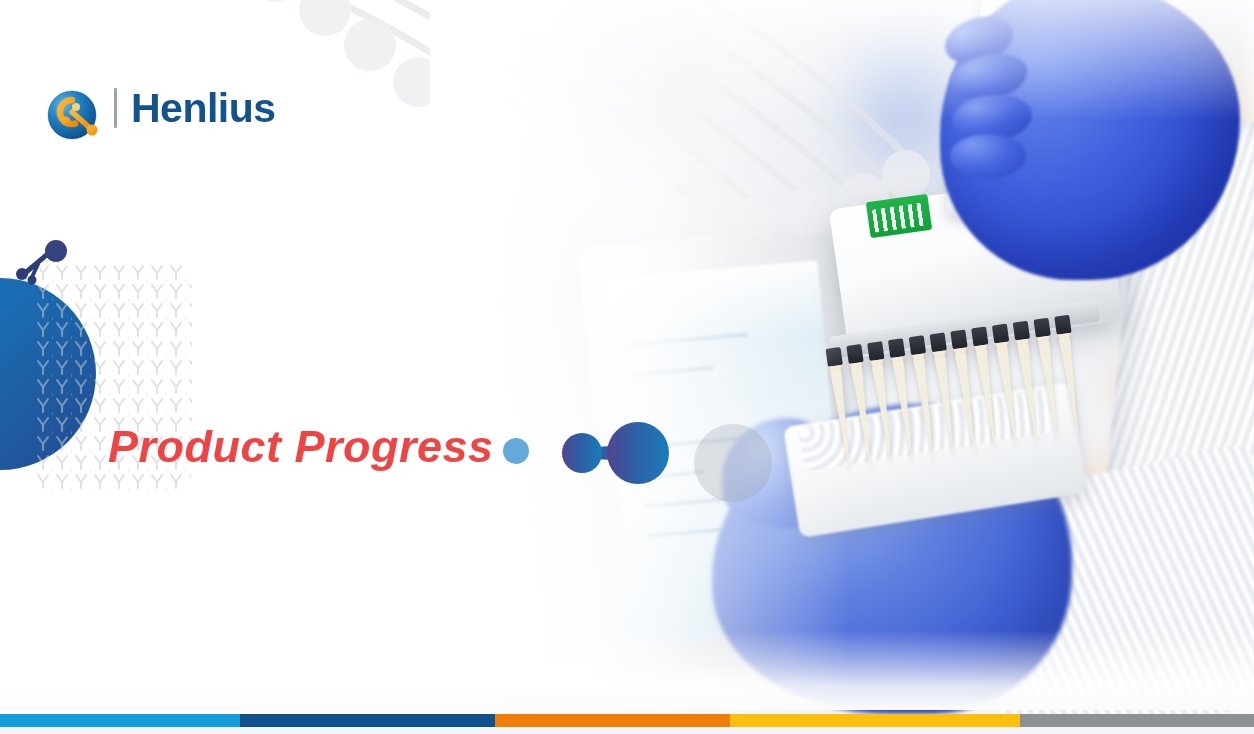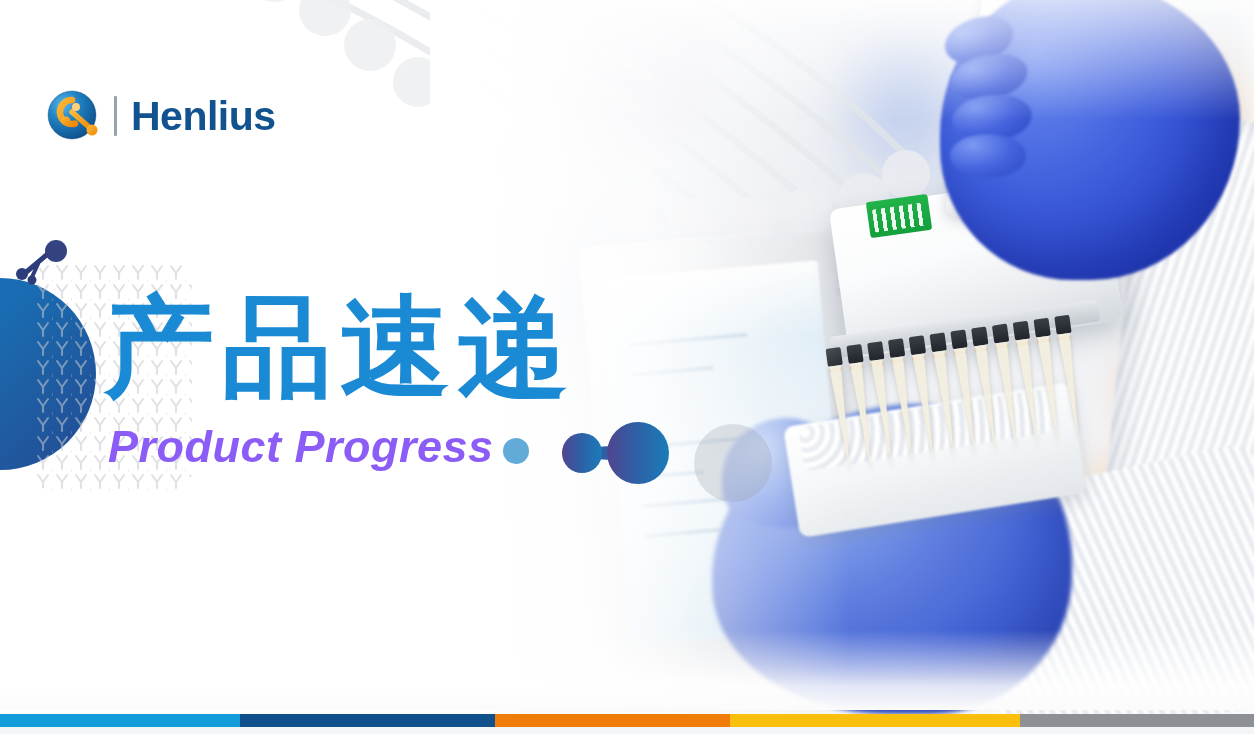--- a/index.html
+++ b/index.html
@@ -238,21 +238,21 @@
   }
   
   .mol-grad { position:absolute; left:558px; top:422px; width:112px; height:62px; }
   
   .dot-gray {
     position:absolute; left:694px; top:424px; width:78px; height:78px;
     border-radius:50%; background:rgba(150,158,168,.28);
   }
 
   
-  .logo { position:absolute; left:46px; top:88px; display:flex; align-items:center; }
+  .logo { position:absolute; left:46px; top:88px; display:flex; align-items:flex-start; }
   .logo-mark { width:56px; height:56px; flex:0 0 56px; }
   .logo-divider {
     width:3px; height:40px; background:#9aa3ad; margin:0 14px 0 12px; border-radius:1px;
   }
   .logo-word {
     font-size:41px; font-weight:bold; color:#12538f;
     letter-spacing:-.5px; line-height:1;
     font-family:"Liberation Sans", sans-serif;
   }
   .logo-cn {
@@ -264,21 +264,21 @@
   
   .title-cn {
     position:absolute; left:104px; top:292px;
     font-size:110px; font-weight:bold; color:#1a8ad4;
     letter-spacing:8px; line-height:1;
     font-family:"DejaVu Sans", sans-serif;
     white-space:nowrap;
   }
   .title-en {
     position:absolute; left:108px; top:424px;
-    font-size:45px; font-weight:bold; font-style:italic; color:#8b5cf6;
+    font-size:45px; font-weight:bold; font-style:italic; color:#ef4444;
     letter-spacing:.5px; line-height:1;
     font-family:"Liberation Sans", sans-serif;
     white-space:nowrap;
   }
 
   
   .bottom-strip {
     position:absolute; left:0; bottom:7px; width:1254px; height:13px;
     display:flex;
   }
@@ -491,21 +491,20 @@
       <path d="M26,12 a12,12 0 1,0 3,23.6" fill="none" stroke="url(#lgo)" stroke-width="6.5" stroke-linecap="round"></path>
       <path d="M26,24 L44,40" stroke="url(#lgo)" stroke-width="5.5" stroke-linecap="round"></path>
       <circle cx="46" cy="42" r="5.5" fill="url(#lgo)"></circle>
       <circle cx="20" cy="33" r="4.5" fill="url(#lgo)"></circle>
       <circle cx="30" cy="19" r="4" fill="#ffd07a"></circle>
     </svg>
     <div class="logo-divider"></div>
     <div class="logo-word">Henlius</div>
   </div>
 
-  <div class="title-cn">产品速递</div>
   <div class="title-en">Product Progress</div>
 
   <div class="bottom-baseline"></div>
   <div class="bottom-strip" id="bottom-strip">
       <span style="width: 240px; background: rgb(20, 156, 219);"></span>
       <span style="width: 255px; background: rgb(16, 80, 141);"></span>
       <span style="width: 235px; background: rgb(240, 125, 10);"></span>
       <span style="width: 290px; background: rgb(251, 192, 13);"></span>
       <span style="width: 234px; background: rgb(141, 144, 149);"></span>
     </div>

